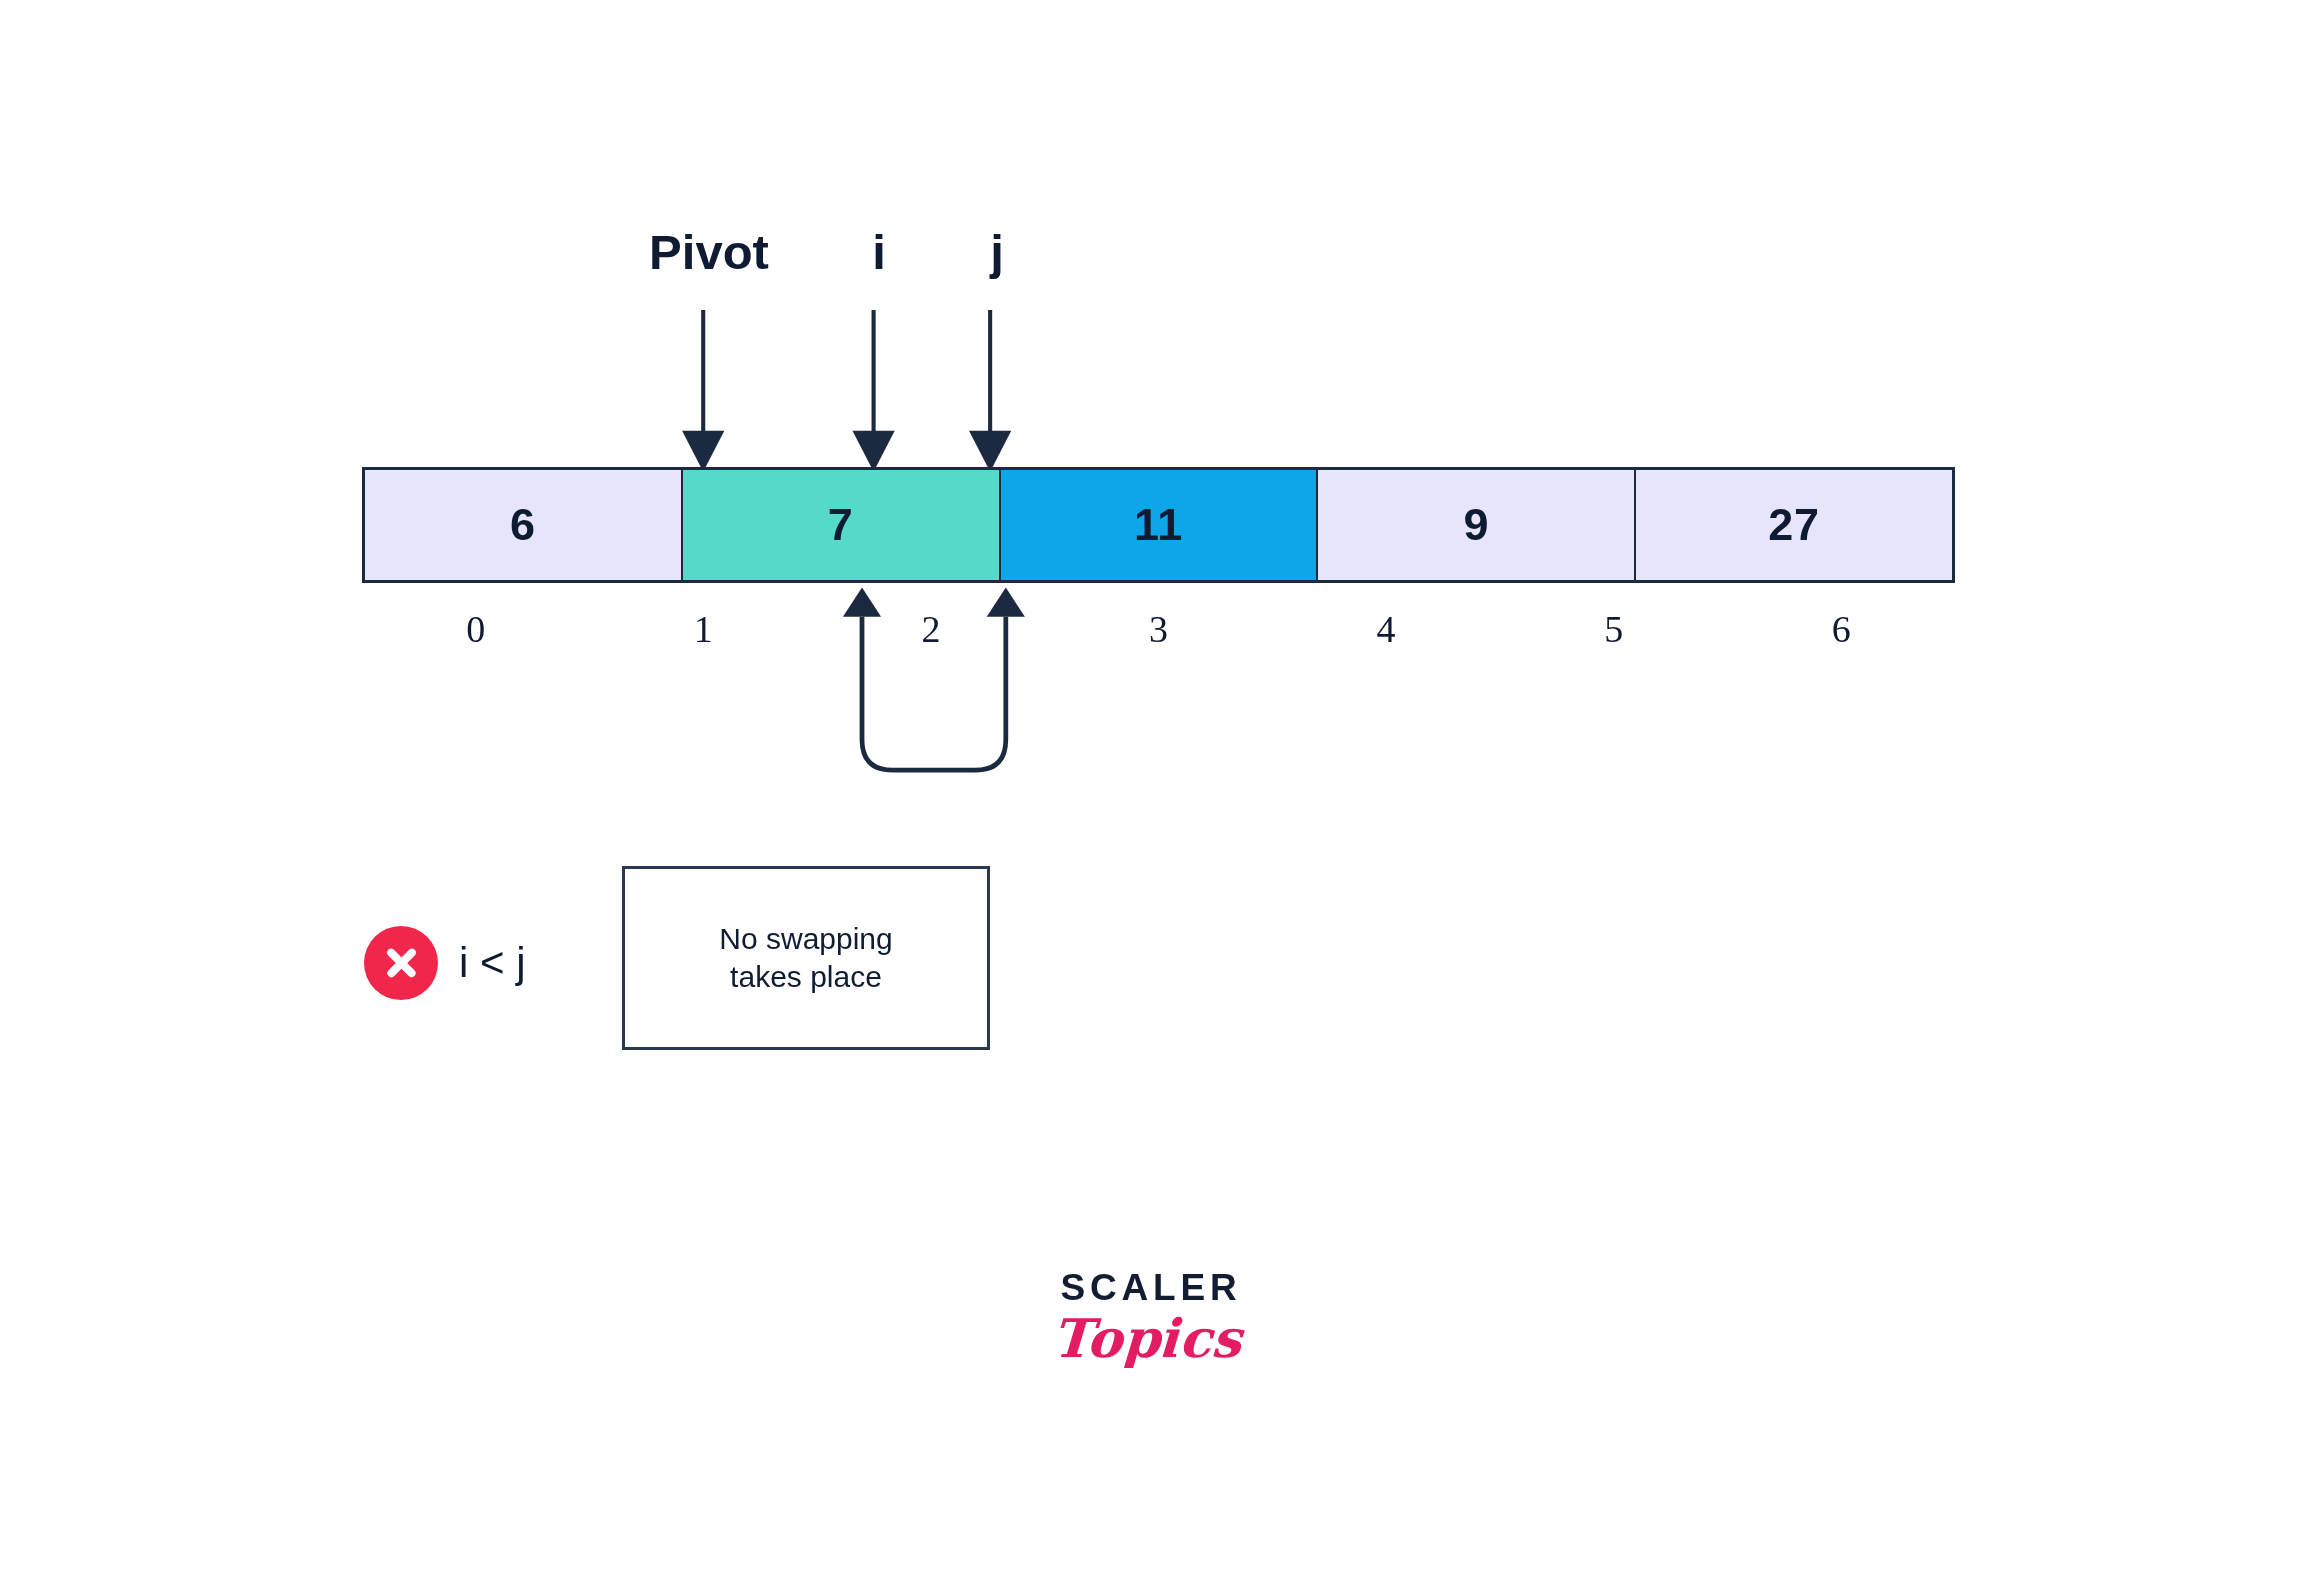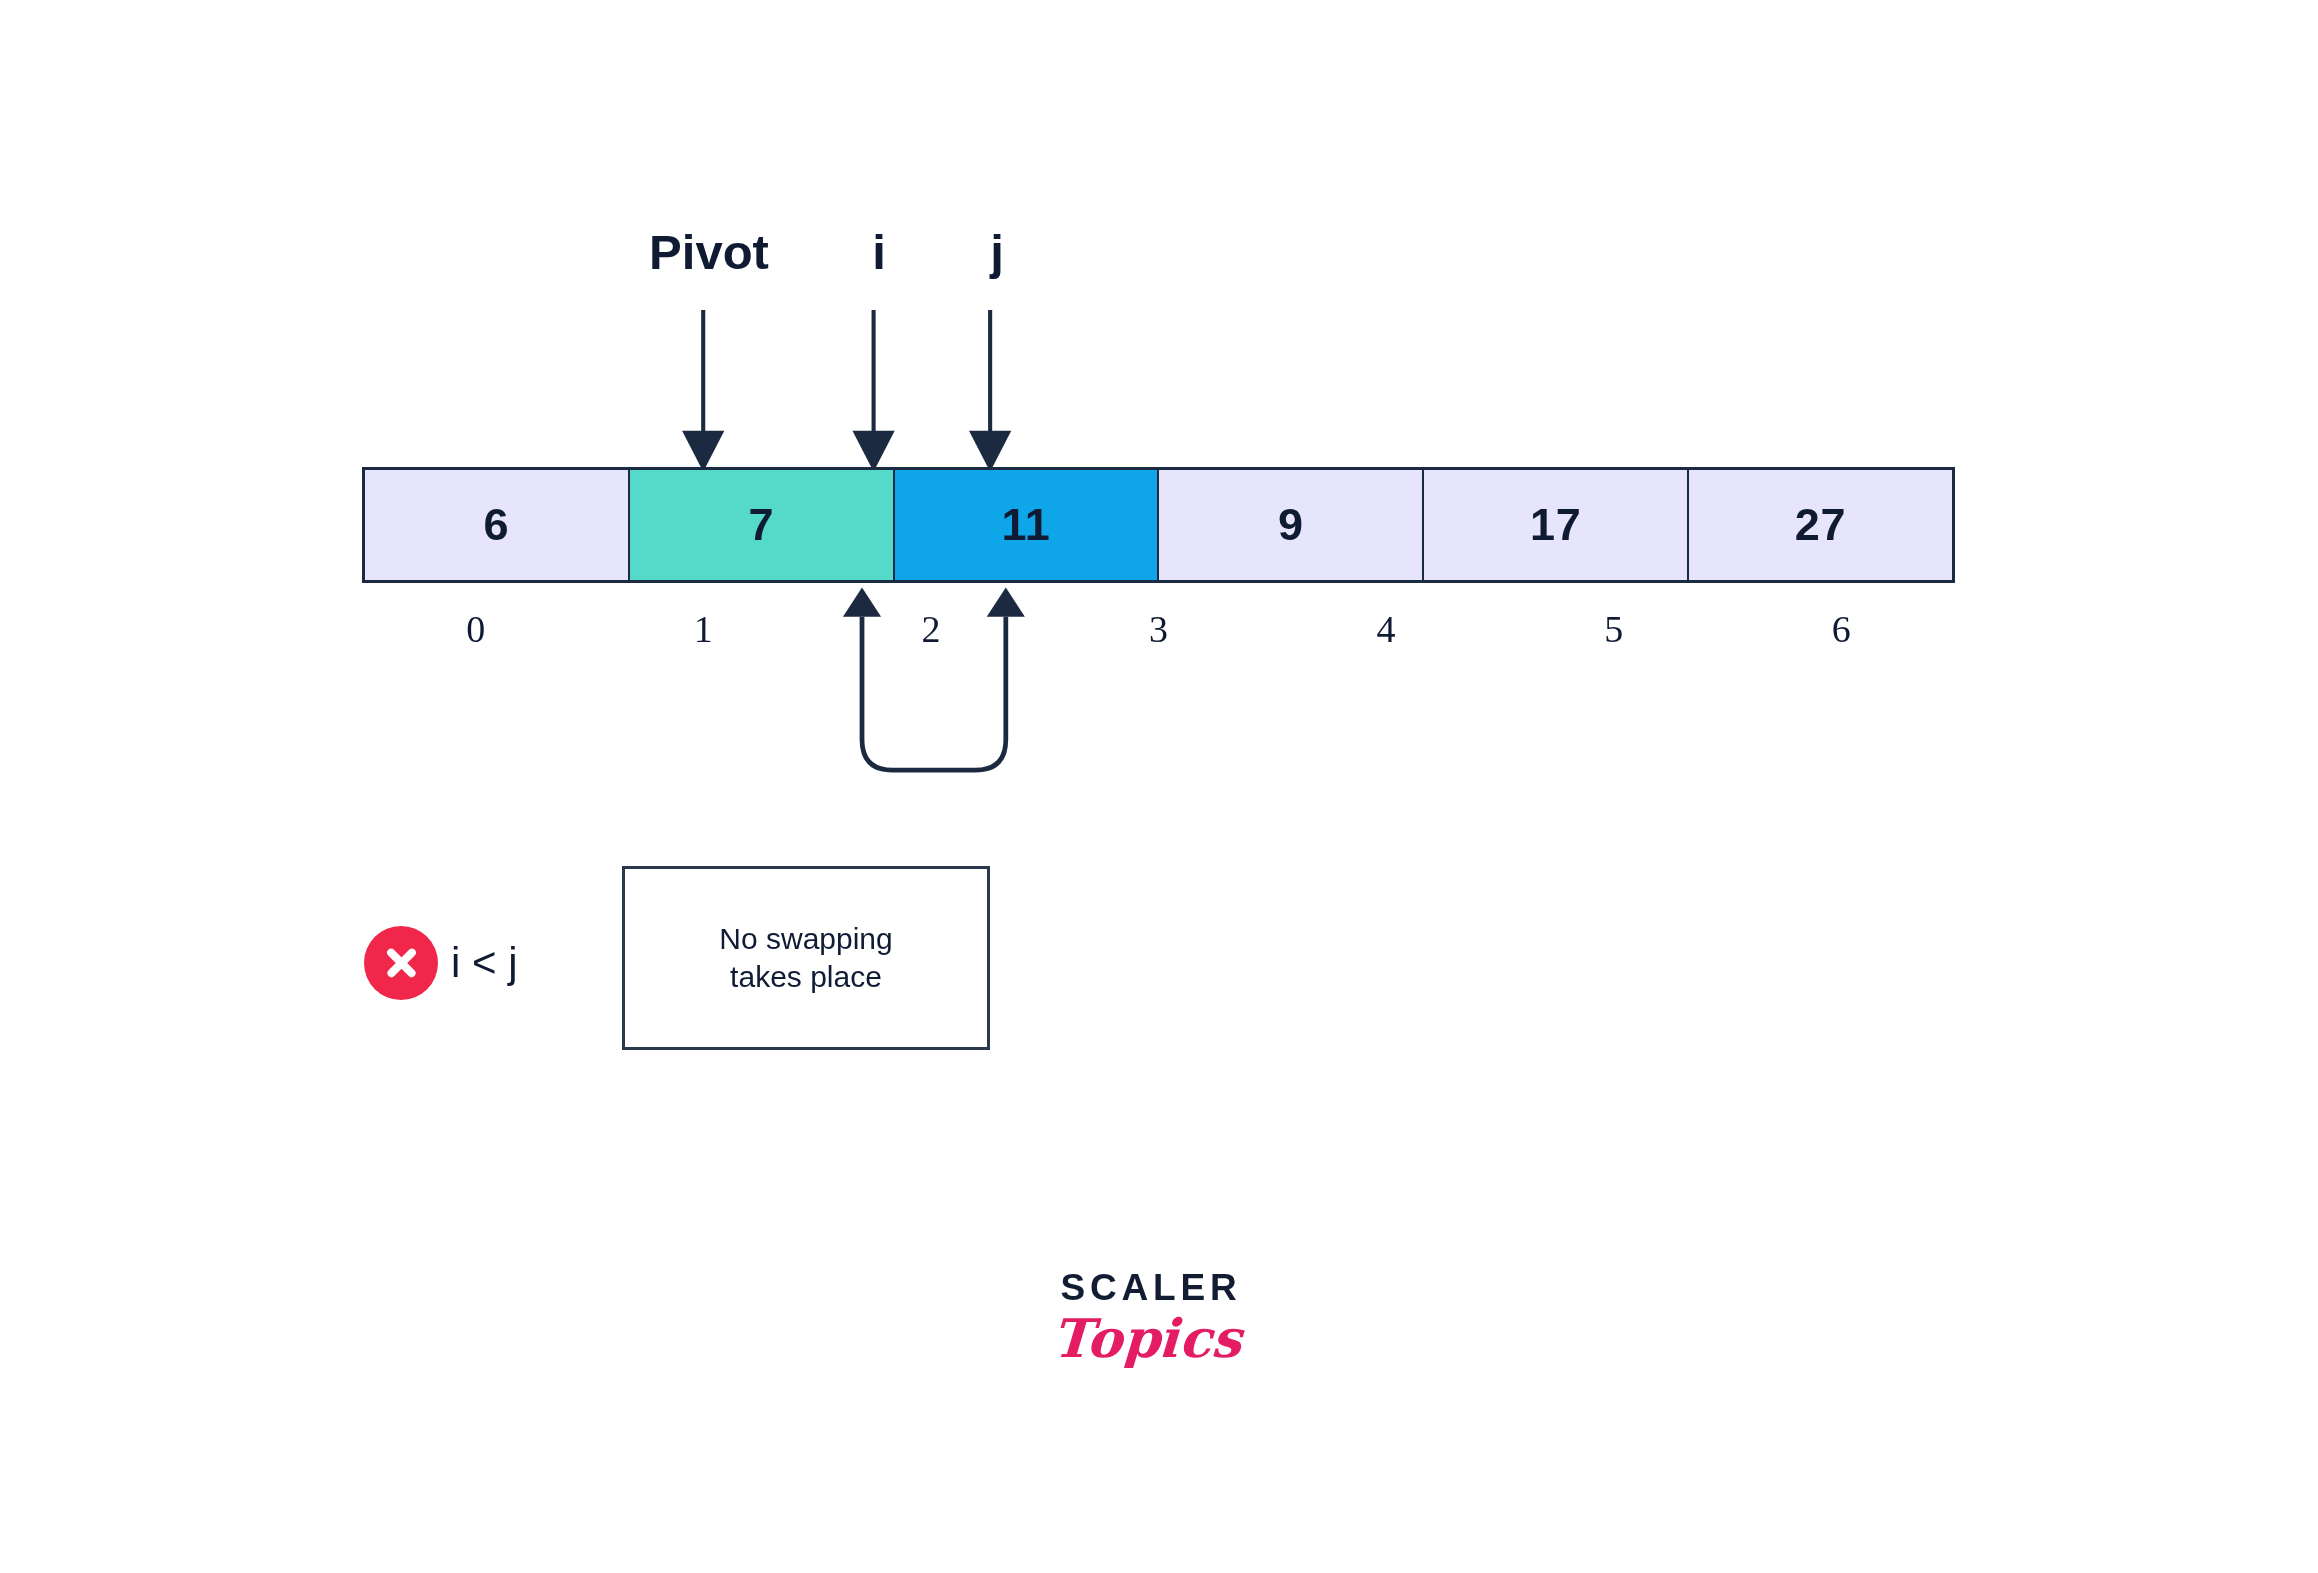--- a/index.html
+++ b/index.html
@@ -109,21 +109,21 @@
     width: 37px;
     height: 7.5px;
     background: #ffffff;
     border-radius: 4.1px;
     margin-left: -18.4px;
     margin-top: -3.7px;
   }
   #x-badge::before { transform: rotate(45deg); }
   #x-badge::after  { transform: rotate(-45deg); }
   #condition-text {
-    margin-left: 13px;
+    margin-left: 21px;
     font-size: 42px;
     color: #0F1B32;
     line-height: 1;
     white-space: nowrap;
   }
 
   #note-box {
     position: absolute;
     left: 622px;
     top: 866px;
@@ -233,23 +233,20 @@
     <div class="cell c-pivot">
       <span>7</span>
     </div>
     <div class="cell c-current">
       <span>11</span>
     </div>
     <div class="cell c-default">
       <span>9</span>
     </div>
     <div class="cell c-default">
-      <span>17</span>
-    </div>
-    <div class="cell c-default">
       <span>27</span>
     </div>
   </div>
 
   <div id="index-row">
     <div class="idx">0</div>
     <div class="idx">1</div>
     <div class="idx">2</div>
     <div class="idx">3</div>
     <div class="idx">4</div>

